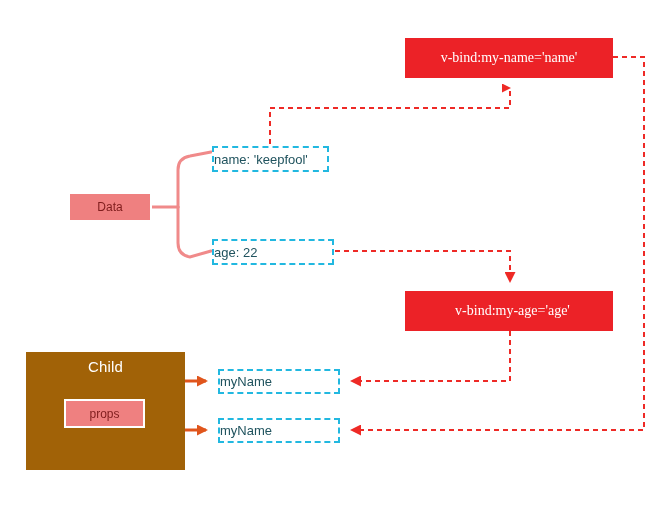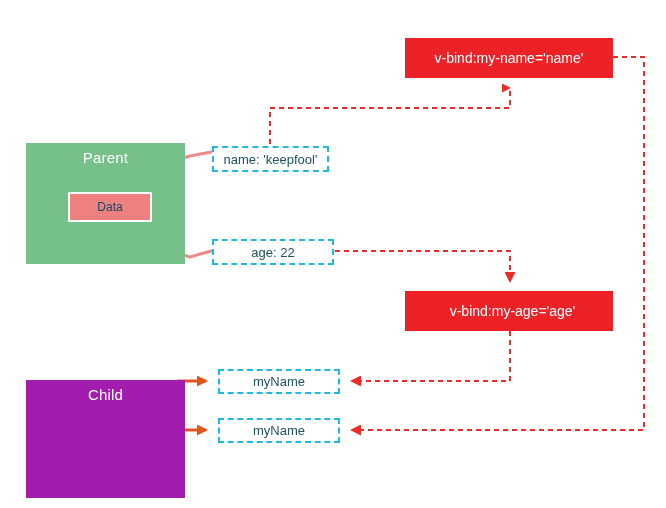--- a/index.html
+++ b/index.html
@@ -47,31 +47,30 @@
     top: 143px;
     width: 159px;
     height: 121px;
     background: #76c18a;
   }
   #child-box {
     left: 26px;
     top: 352px;
     width: 159px;
     height: 118px;
-    background: #a21caf;
-    margin-top: 28px;
+    background: #a16207;
   }
 
   
   .chip {
     position: absolute;
     box-sizing: border-box;
     background: #ef8080;
     border: 2px solid #ffffff;
-    color: #0c4a6e;
+    color: #7f1d1d;
     font-size: 12px;
     display: flex;
     align-items: center;
     justify-content: center;
   }
   #data-chip {
     left: 68px;
     top: 192px;
     width: 84px;
     height: 30px;
@@ -86,21 +85,21 @@
   
   .dashed-box {
     position: absolute;
     box-sizing: border-box;
     border: 2px dashed #22b8e0;
     background: #ffffff;
     color: #20535e;
     font-size: 13px;
     display: flex;
     align-items: center;
-    justify-content: center;
+    justify-content: flex-start;
   }
   #name-value-box {
     left: 212px;
     top: 146px;
     width: 117px;
     height: 26px;
   }
   #age-value-box {
     left: 212px;
     top: 239px;
@@ -123,20 +122,21 @@
   
   .bind-box {
     position: absolute;
     box-sizing: border-box;
     background: #ec2227;
     color: #ffffff;
     font-size: 14px;
     display: flex;
     align-items: center;
     justify-content: center;
+    font-family: Liberation Serif, serif;
   }
   #bind-name-box {
     left: 405px;
     top: 38px;
     width: 208px;
     height: 40px;
   }
   #bind-age-box {
     left: 405px;
     top: 291px;
@@ -210,23 +210,20 @@
 
     <g fill="none" stroke="#e0551c" stroke-width="3">
       <path d="M145,413 L177,413"></path>
       <path d="M177,413 L177,381"></path>
       <path d="M177,413 L177,430"></path>
       <path d="M177,381 L206,381" marker-end="url(#arrow-orange)"></path>
       <path d="M177,430 L206,430" marker-end="url(#arrow-orange)"></path>
     </g>
   </svg>
 
-  <div class="component-box" id="parent-box">
-    <div class="component-title">Parent</div>
-  </div>
   <div class="chip" id="data-chip">
     <span>Data</span>
   </div>
 
   <div class="dashed-box" id="name-value-box">
     <span>name: 'keepfool'</span>
   </div>
   <div class="dashed-box" id="age-value-box">
     <span>age: 22</span>
   </div>
@@ -234,20 +231,23 @@
   <div class="bind-box" id="bind-name-box">
     <span>v-bind:my-name='name'</span>
   </div>
   <div class="bind-box" id="bind-age-box">
     <span>v-bind:my-age='age'</span>
   </div>
 
   <div class="component-box" id="child-box">
     <div class="component-title">Child</div>
   </div>
+  <div class="chip" id="props-chip">
+    <span>props</span>
+  </div>
 
   <div class="dashed-box" id="myage-box">
     <span>myName</span>
   </div>
   <div class="dashed-box" id="myname-box">
     <span>myName</span>
   </div>
 
 
 </div>

